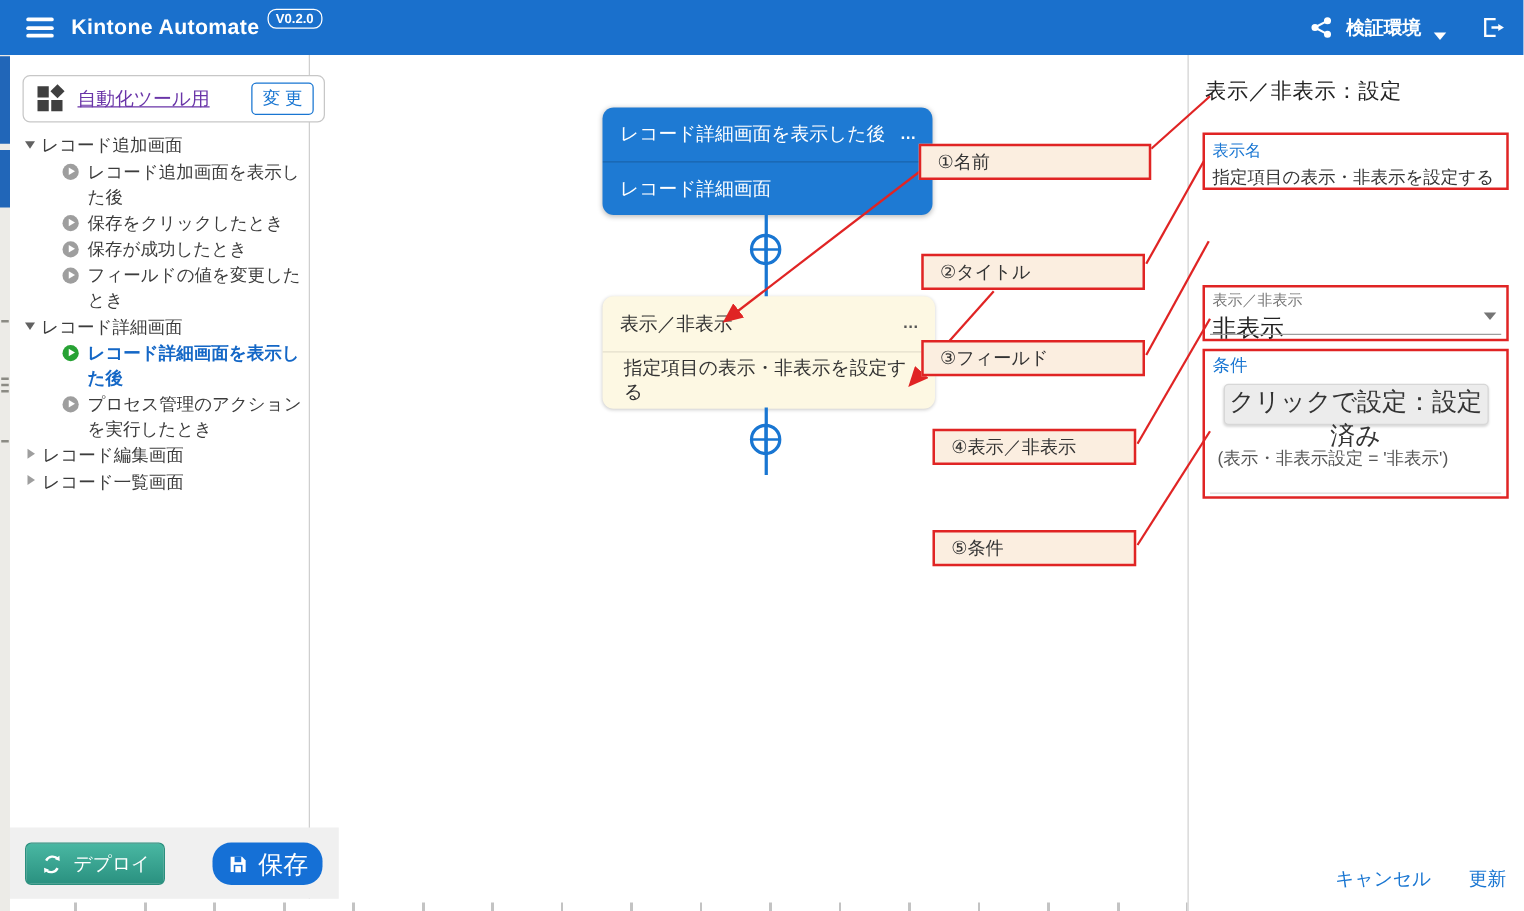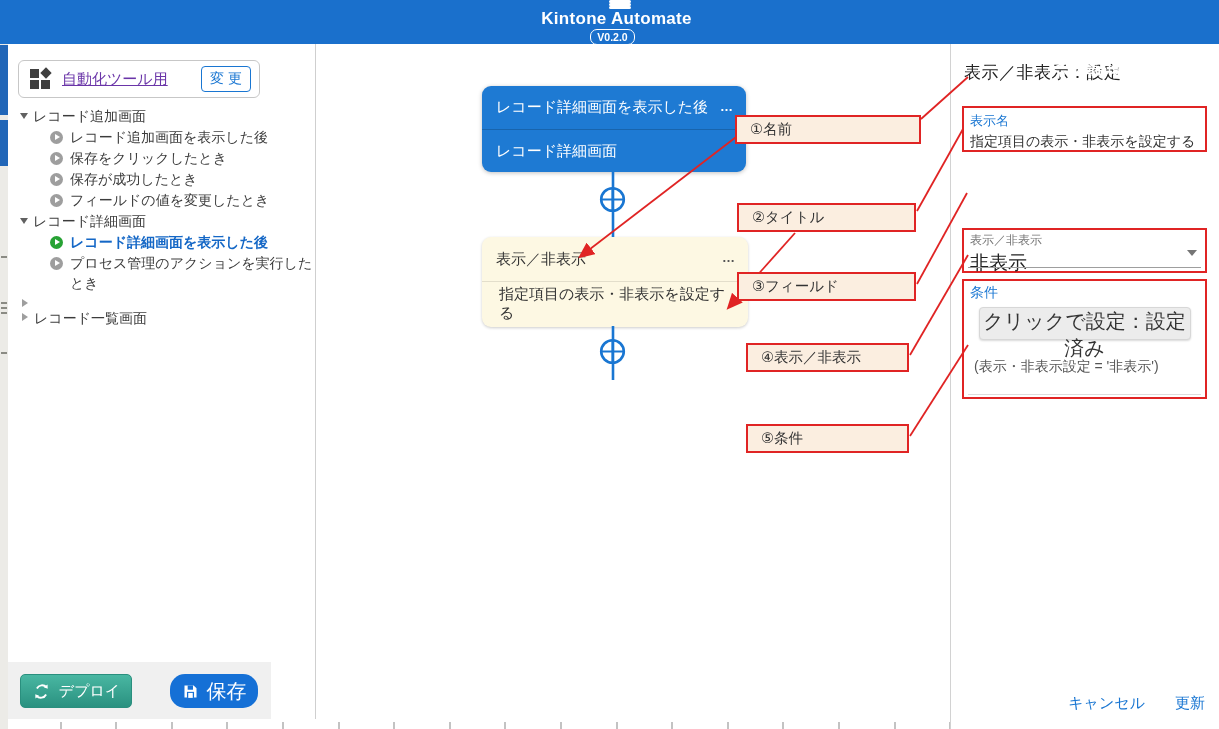--- a/index.html
+++ b/index.html
@@ -1,38 +1,38 @@
 <!DOCTYPE html>
 <html><head>
 <meta charset="utf-8">
 <style>
   * { margin:0; padding:0; box-sizing:border-box; }
   html,body { background:#fff; }
   body { font-family:"Liberation Sans","DejaVu Sans",sans-serif; }
   #root { position:relative; width:1219px; height:729px; overflow:hidden; background:#fff; }
 
   
-  .app-header { position:absolute; left:0; top:0; width:1219px; height:44px; background:#1a70cc; display:flex; align-items:center; color:#fff; z-index:50;flex-direction:column; }
+  .app-header { position:absolute; left:0; top:0; width:1219px; height:44px; background:#1a70cc; display:flex; align-items:center; color:#fff; z-index:50; }
   .hamburger { width:22px; height:16px; margin-left:21px; display:flex; flex-direction:column; justify-content:space-between; cursor:pointer; }
   .hamburger span { display:block; height:3px; background:#fff; border-radius:2px; }
   .app-title { font-size:17px; font-weight:bold; margin-left:14px; letter-spacing:.3px; }
   .ver-badge { font-size:10.5px; font-weight:bold; border:1.5px solid #fff; border-radius:7px; padding:1px 6px; margin-left:6px; margin-bottom:14px; }
   .header-right { margin-left:auto; display:flex; align-items:flex-end; margin-right:14px;font-weight:bold; }
   .env-label { font-size:15px; margin:0 6px 0 10px; }
   .caret-down { width:0; height:0; border-left:5px solid transparent; border-right:5px solid transparent; border-top:6px solid #fff; margin-right:26px; margin-left:4px; }
   .hicon { display:flex; align-items:center; }
 
   
   .left-strip { position:absolute; left:0; top:44px; width:8px; height:685px; background:#ecebe7; z-index:10; }
   .left-strip .seg1 { position:absolute; left:0; top:1px; width:8px; height:70px; background:#2166b8; }
   .left-strip .seg2 { position:absolute; left:0; top:76px; width:8px; height:46px; background:#2166b8; }
   .left-strip .mark { position:absolute; left:1px; width:6px; height:2px; background:#8b8b84; }
 
   
-  .sidebar { position:absolute; left:8px; top:44px; width:308px; height:675px; background:#fff; border-right:1px solid #cfcfcf; z-index:10; }
+  .sidebar { position:absolute; left:8px; top:44px; width:240px; height:675px; background:#fff; border-right:1px solid #cfcfcf; z-index:10; }
   .app-box { position:absolute; left:10px; top:16px; width:242px; height:38px; border:1px solid #c7c7c7; border-radius:6px; display:flex; align-items:center; background:#fff; }
   .app-icon { position:relative; width:24px; height:24px; margin-left:10px; }
   .app-icon i { position:absolute; background:#3f3f3f; }
   .app-icon .s1 { left:1px; top:2px; width:9px; height:9px; }
   .app-icon .s2 { left:1px; top:13px; width:9px; height:9px; }
   .app-icon .s3 { left:12px; top:13px; width:9px; height:9px; }
   .app-icon .s4 { left:13px; top:2px; width:8px; height:8px; transform:rotate(45deg); }
   .app-link { font-size:15px; color:#6a35a8; text-decoration:underline; margin-left:9px; cursor:pointer; white-space:nowrap; }
   .change-btn { margin-left:auto; margin-right:8px; border:1px solid #1976d2; color:#1976d2; background:#fff; border-radius:4px; font-size:14px; padding:3px 8px; cursor:pointer; white-space:nowrap; }
 
@@ -187,20 +187,21 @@
       <div class="trow child sel">
           <span class="play"></span>
           <span class="tlabel">レコード詳細画面を表示した後</span>
         </div>
       <div class="trow child">
           <span class="play"></span>
           <span class="tlabel">プロセス管理のアクションを実行したとき</span>
         </div>
       <div class="trow">
           <span class="tri-col"></span>
+          <span class="tlabel">レコード編集画面</span>
         </div>
       <div class="trow">
           <span class="tri-col"></span>
           <span class="tlabel">レコード一覧画面</span>
         </div>
     </div>
 
     <div class="side-footer">
       <button class="deploy-btn">
         <svg width="19" height="19" viewBox="0 0 24 24">

